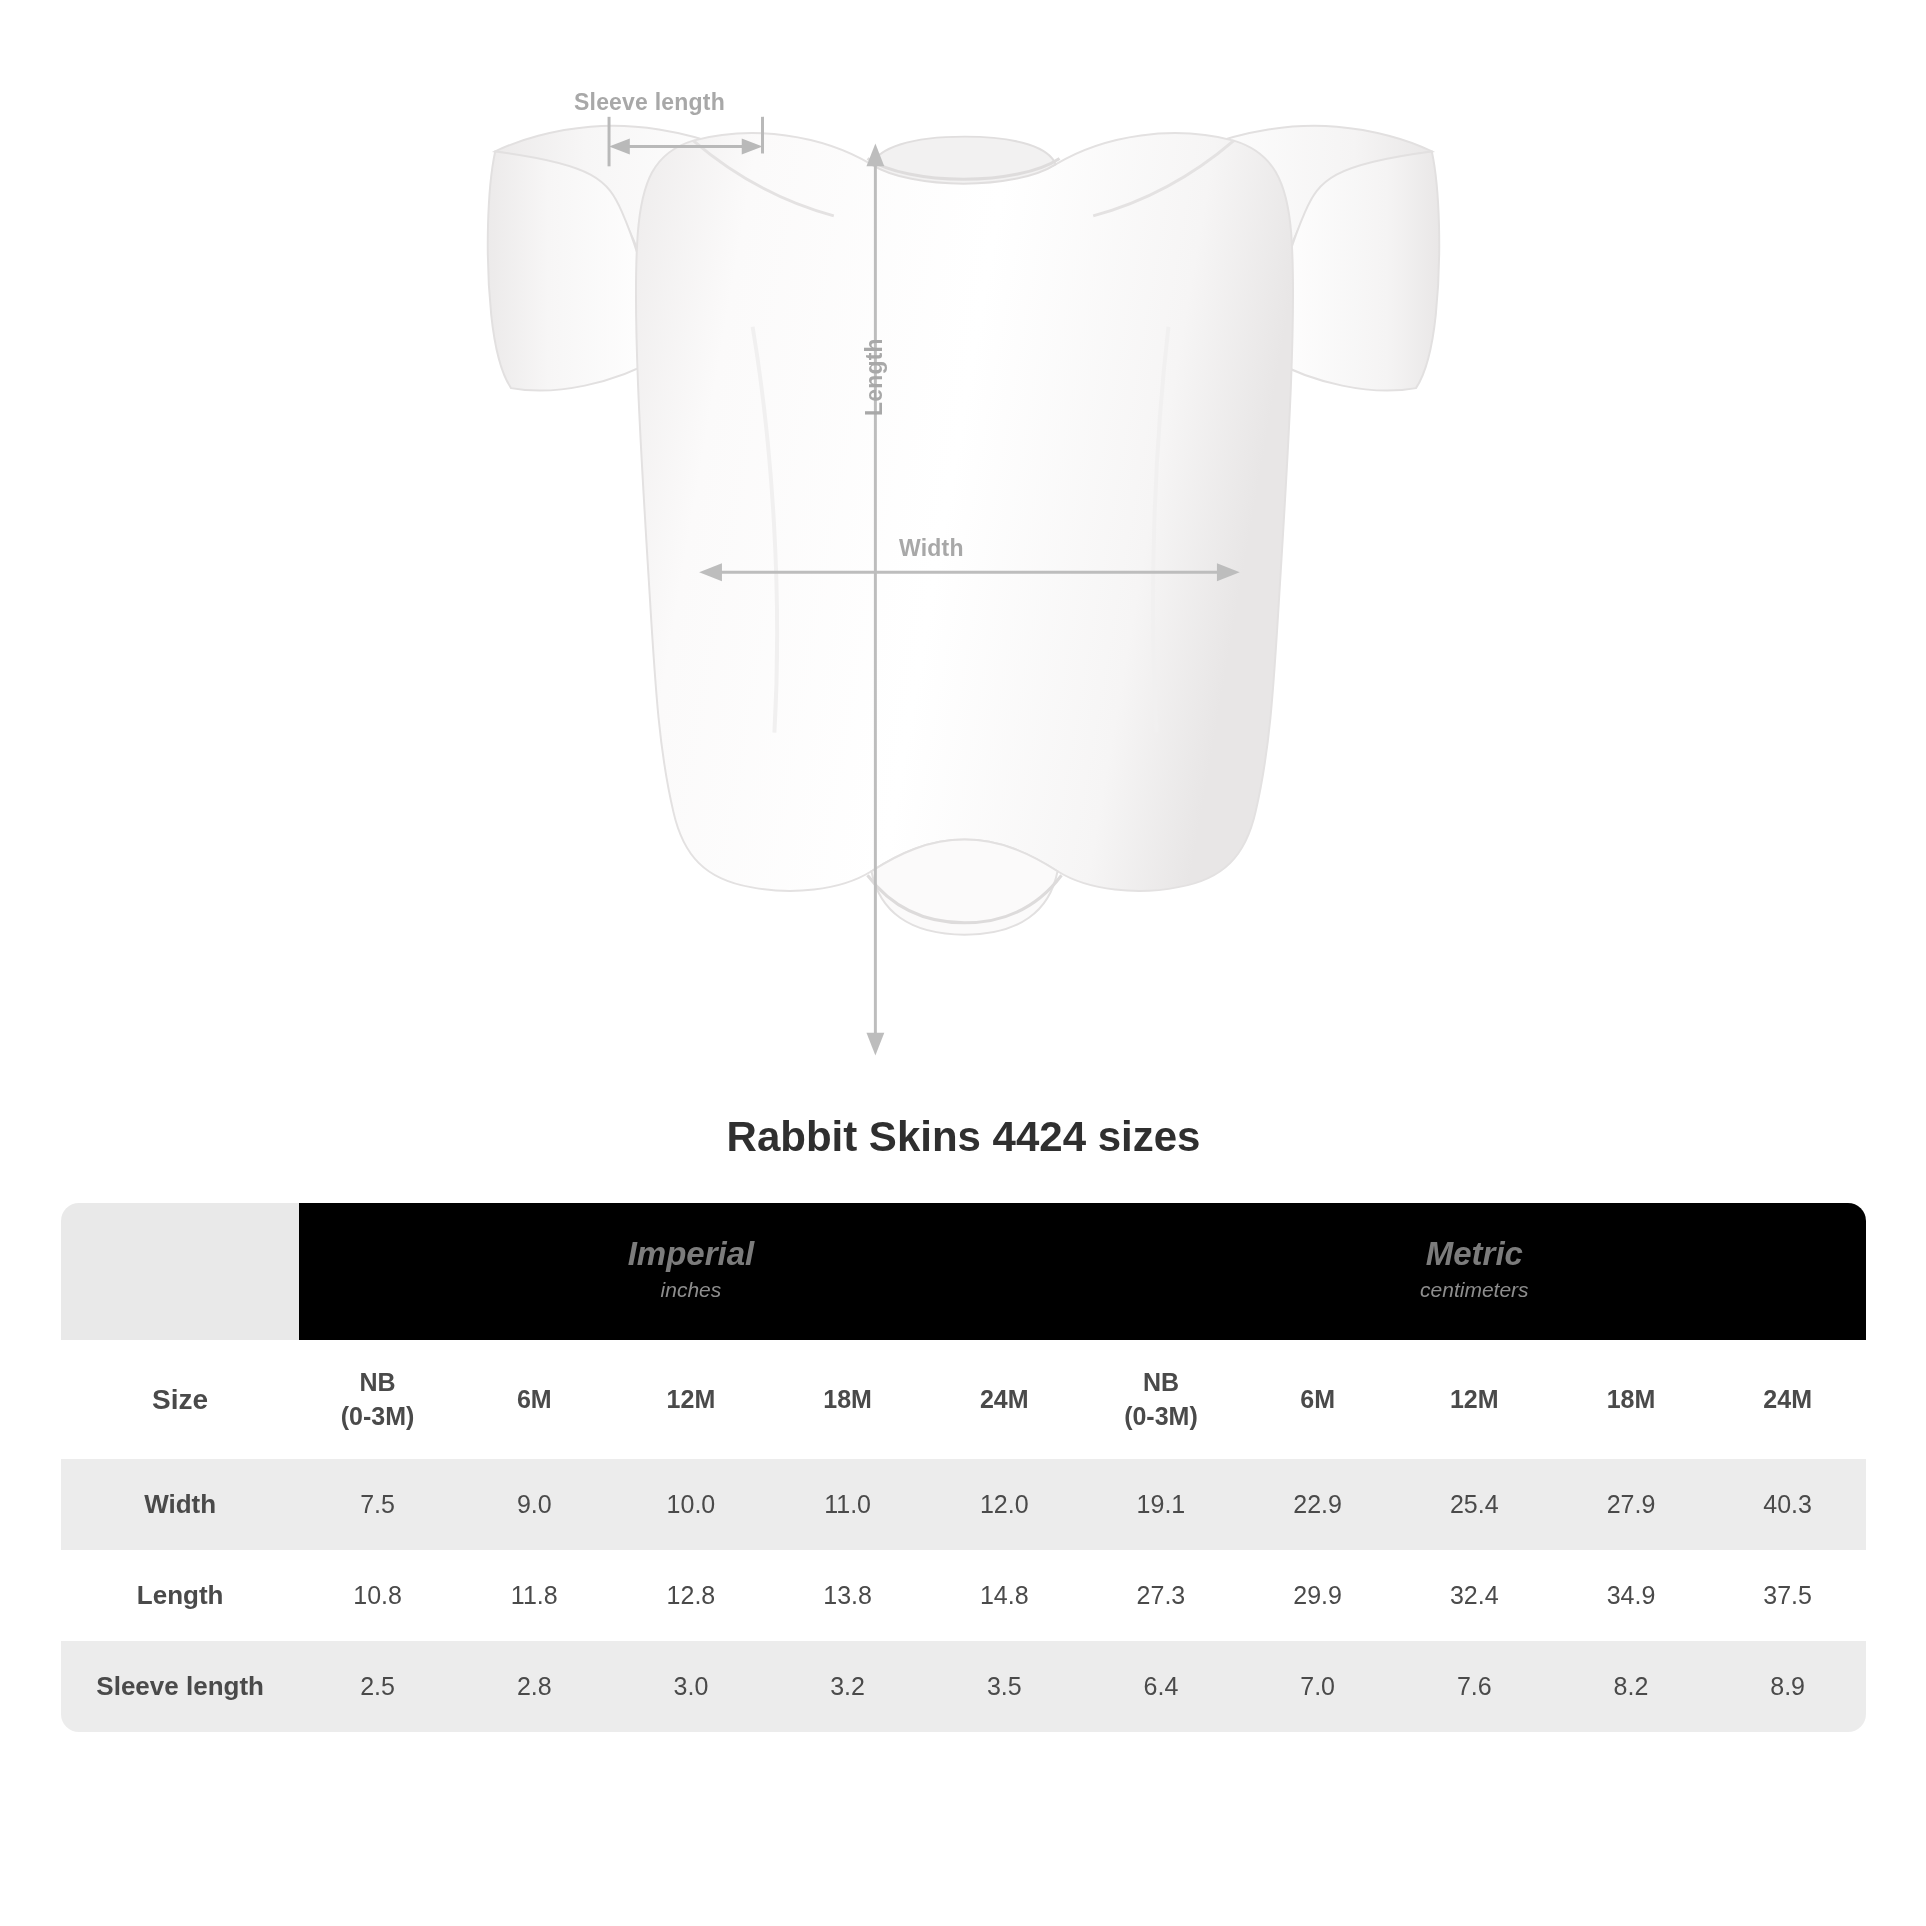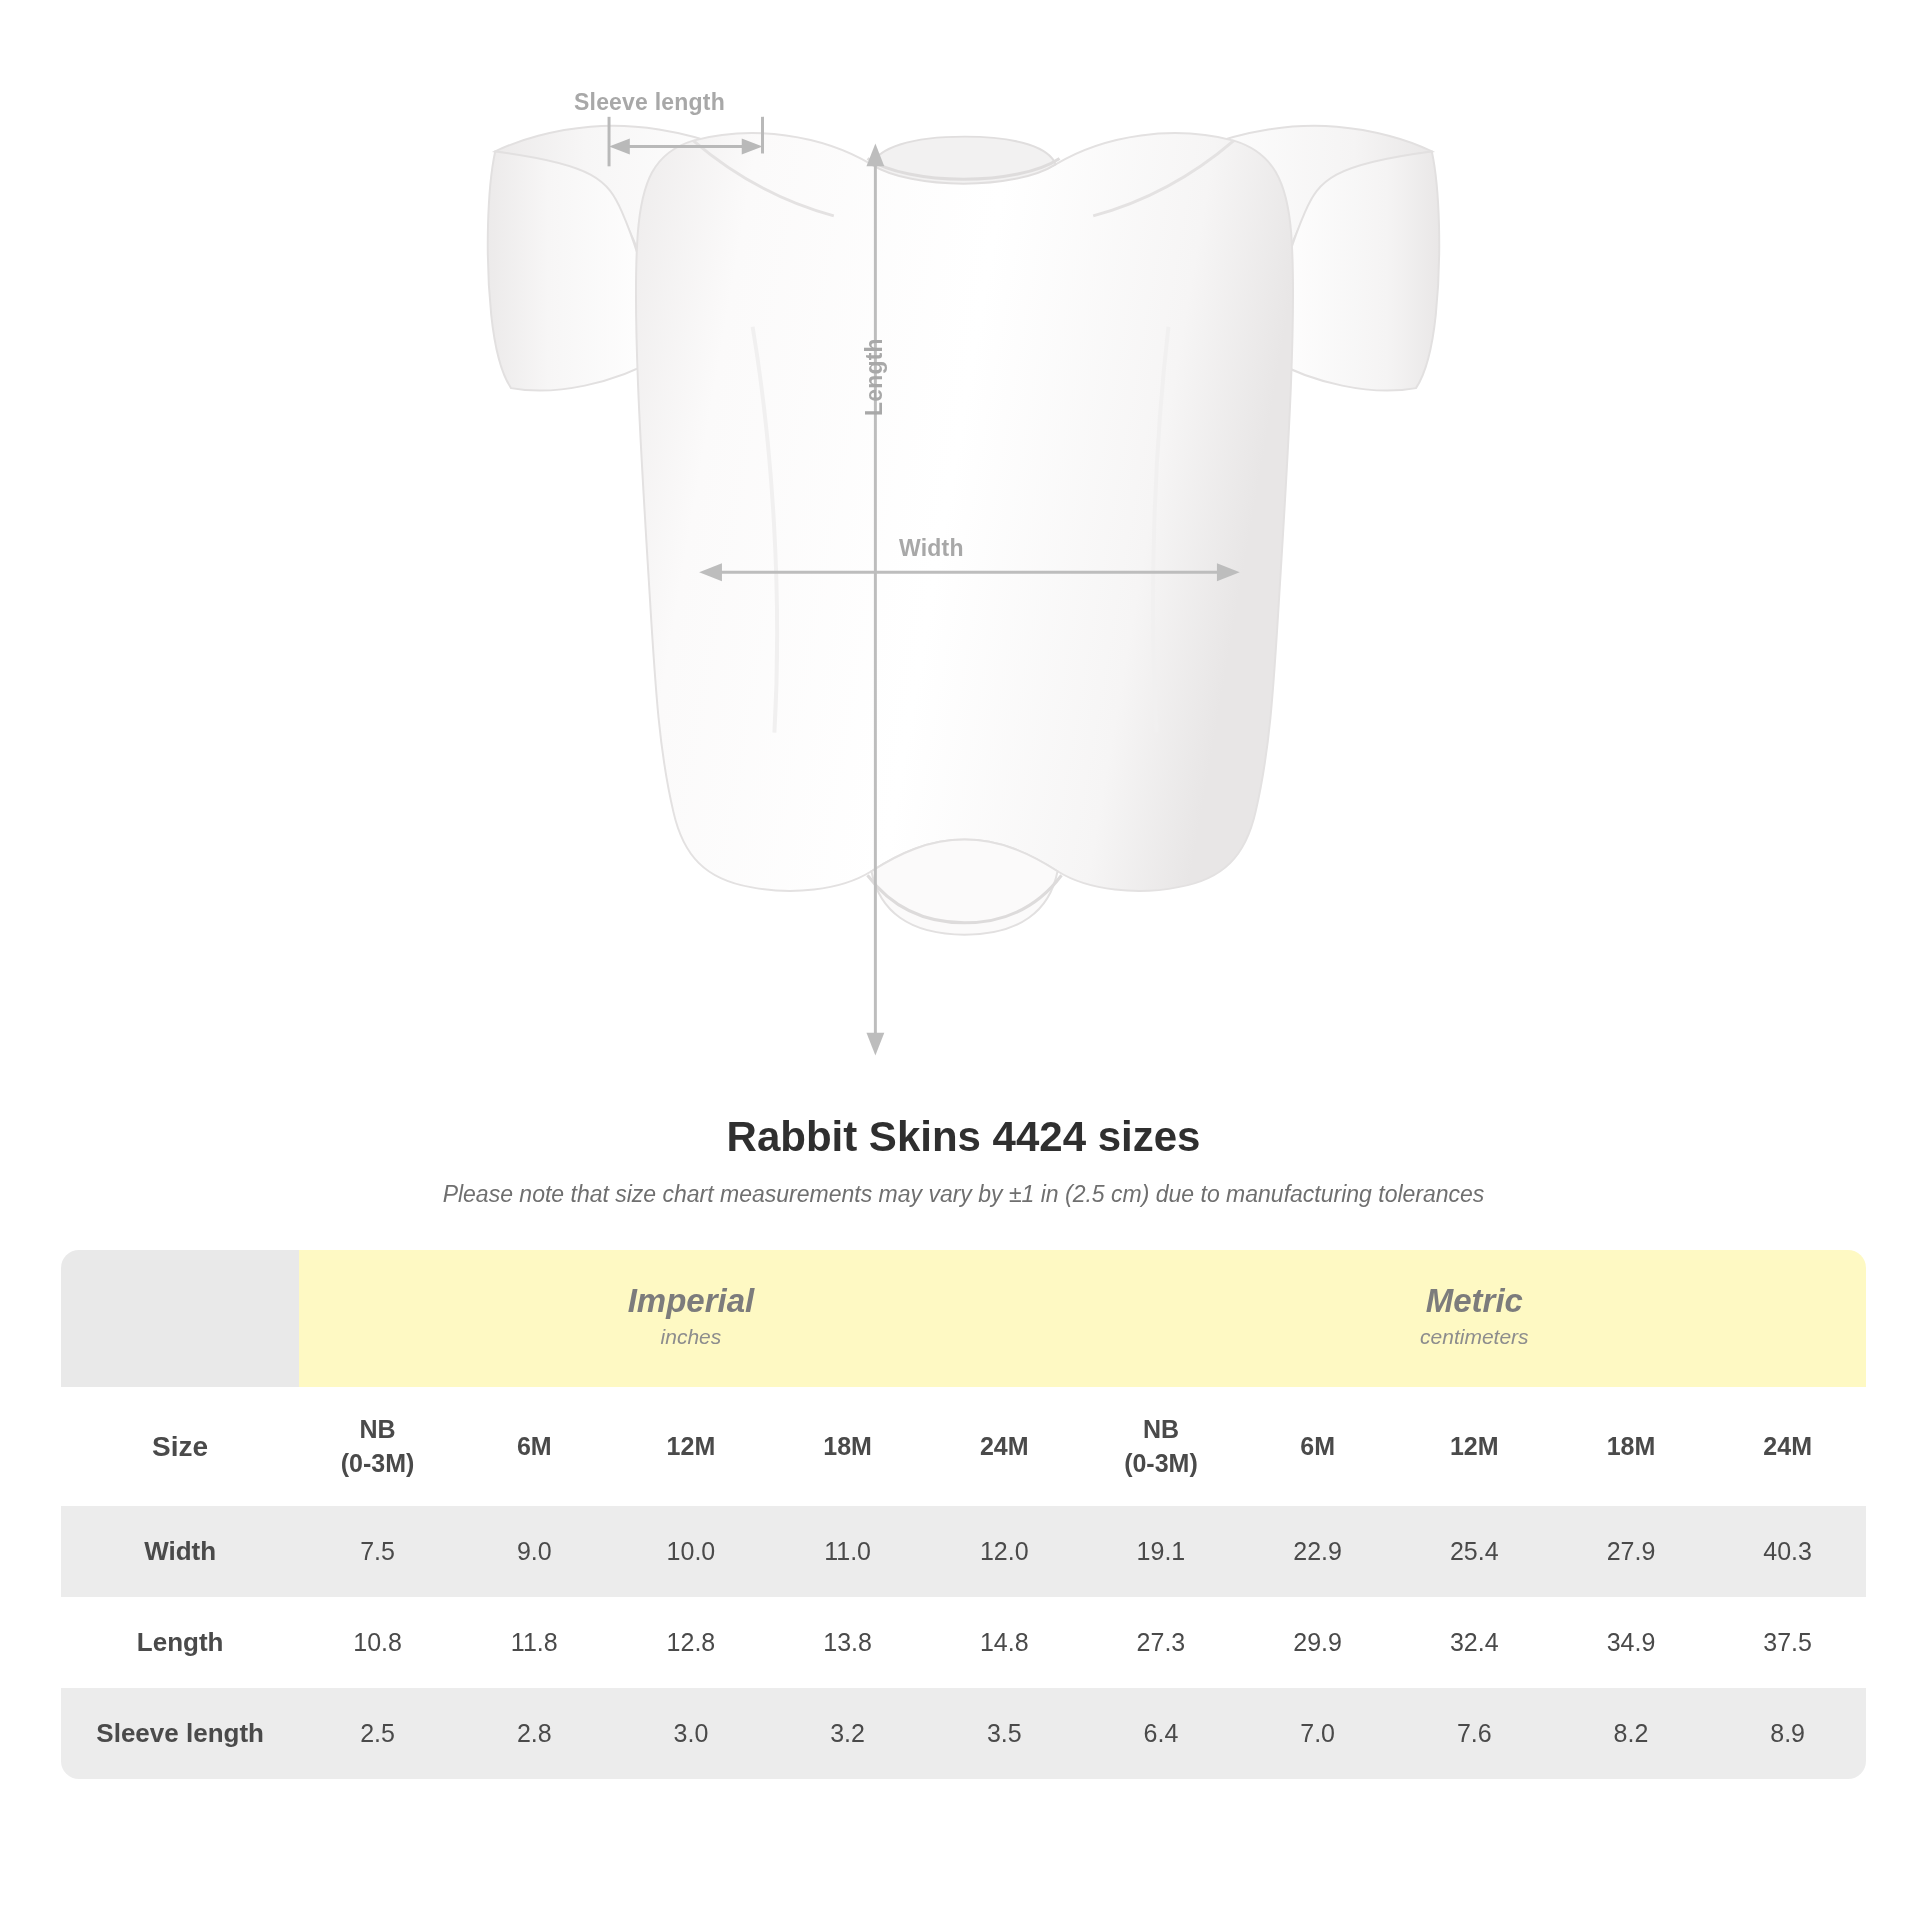--- a/index.html
+++ b/index.html
@@ -79,21 +79,21 @@
     table-layout: fixed;
   }
   table.size-table td, table.size-table th {
     text-align: center;
     vertical-align: middle;
     font-size: 25px;
     color: #4a4a4a;
     border: none;
   }
   .unit-row td {
-    background: #fef9c3;
+    background: #000000;
     padding: 30px 0 34px 0;
   }
   .unit-name {
     font-size: 33px;
     font-style: italic;
     font-weight: bold;
     color: #7c7c7c;
     line-height: 1.25;
   }
   .unit-sub {
@@ -221,21 +221,20 @@
       </svg>
 
       <div class="label label-sleeve">Sleeve length</div>
       <div class="label label-length">Length</div>
       <div class="label label-width">Width</div>
     </div>
   </div>
 
   <div class="title-block">
     <h1 class="chart-title">Rabbit Skins 4424 sizes</h1>
-    <p class="chart-note">Please note that size chart measurements may vary by ±1 in (2.5 cm) due to manufacturing tolerances</p>
   </div>
 
   <div class="table-wrap">
     <table class="size-table">
       <colgroup>
         <col class="col-label">
         <col class="col-data">
           <col class="col-data">
           <col class="col-data">
           <col class="col-data">

